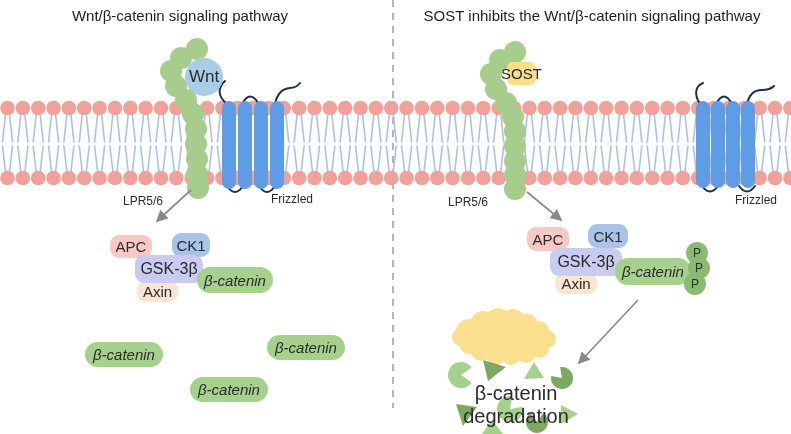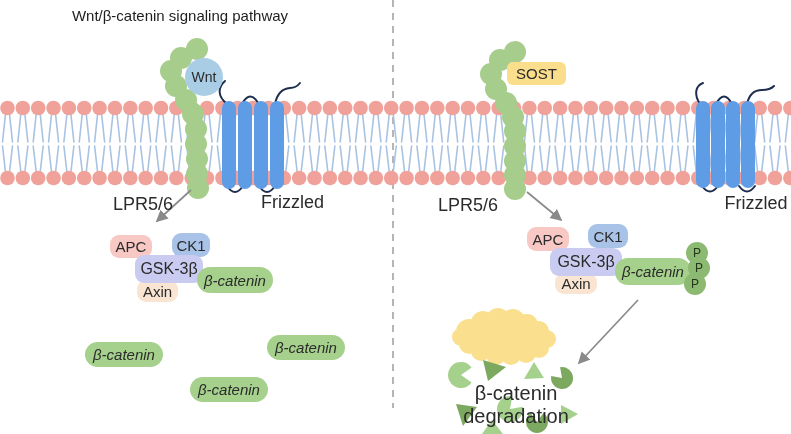--- a/index.html
+++ b/index.html
@@ -5,29 +5,29 @@
   html,body{margin:0;padding:0;background:#fff;}
   #stage{
     position:relative;width:791px;height:434px;background:#fff;
     font-family:"Liberation Sans",sans-serif;color:var(--text,#2b2b2b);
     overflow:hidden;
     padding-left:21px;
   }
   #scene{position:absolute;left:0;top:0;}
   .abs{position:absolute;}
   .title{font-size:15px;text-align:center;white-space:nowrap;color:#1e1e1e;}
-  .small-label{font-size:18px;text-align:center;white-space:nowrap;}
+  .small-label{font-size:12px;text-align:center;white-space:nowrap;}
   .pill{
     position:absolute;display:flex;align-items:center;justify-content:center;
     font-size:15px;border-radius:9px;white-space:nowrap;color:#2b2b2b;
   }
   .stadium{border-radius:13px;font-style:italic;}
   .circle-badge{
     position:absolute;width:38px;height:38px;border-radius:50%;
-    display:flex;align-items:center;justify-content:center;font-size:14px;
+    display:flex;align-items:center;justify-content:center;font-size:17px;
   }
   .p-circle{
     position:absolute;width:22px;height:22px;border-radius:50%;
     background:var(--phosphate);display:flex;align-items:center;justify-content:center;
     font-size:12px;color:#26381c;
   }
   .divider{stroke:var(--divider);stroke-width:2;stroke-dasharray:7 6;fill:none;}
   .head{fill:var(--membrane_head);}
   .tail{stroke:var(--membrane_tail);stroke-width:1.6;stroke-linecap:round;}
   .bead{fill:var(--chain);}
@@ -447,23 +447,24 @@
       <path class="deg-dark" d="M 562,378 L 551.2,376.1 A 11 11 0 1 0 560.1,367.2 Z"></path>
       <path class="deg-dark" d="M 456,404 L 477,407 L 463,426 Z"></path>
       <path class="deg-light" d="M 510,409 L 512.3,396.2 A 13 13 0 1 0 522.8,406.7 Z"></path>
       <path class="deg-dark" d="M 537,422 L 530.7,413 A 11 11 0 1 0 543.3,413 Z"></path>
       <path class="deg-light" d="M 561,405 L 561,424 L 578,414 Z"></path>
       <path class="deg-light" d="M 492,420 L 482,434 L 503,434 Z"></path>
     </g>
   </svg>
 
   <div class="abs title" style="left:20px;top:7px;width:320px;">Wnt/β-catenin signaling pathway</div>
+  <div class="abs title" style="left:408px;top:7px;width:368px;">SOST inhibits the Wnt/β-catenin signaling pathway</div>
 
   <div class="circle-badge" style="left:185px;top:58px;background:var(--wnt);">Wnt</div>
-  <div class="pill" style="left:507px;top:62px;width:59px;height:23px;border-radius:6px;background:var(--sost);">SOST</div>
+  <div class="pill" style="left:507px;top:62px;width:29px;height:23px;border-radius:6px;background:var(--sost);">SOST</div>
 
   <div class="abs small-label" style="left:113px;top:194px;width:60px;">LPR5/6</div>
   <div class="abs small-label" style="left:261px;top:192px;width:62px;">Frizzled</div>
   <div class="abs small-label" style="left:437px;top:195px;width:62px;">LPR5/6</div>
   <div class="abs small-label" style="left:724px;top:193px;width:64px;">Frizzled</div>
 
   <div class="pill" style="left:110px;top:235px;width:42px;height:23px;background:var(--apc);">APC</div>
   <div class="pill" style="left:172px;top:233px;width:38px;height:24px;background:var(--ck1);">CK1</div>
   <div class="pill" style="left:137px;top:280px;width:41px;height:22px;background:var(--axin);">Axin</div>
   <div class="pill" style="left:135px;top:255px;width:68px;height:28px;font-size:16px;background:var(--gsk);">GSK-3β</div>

